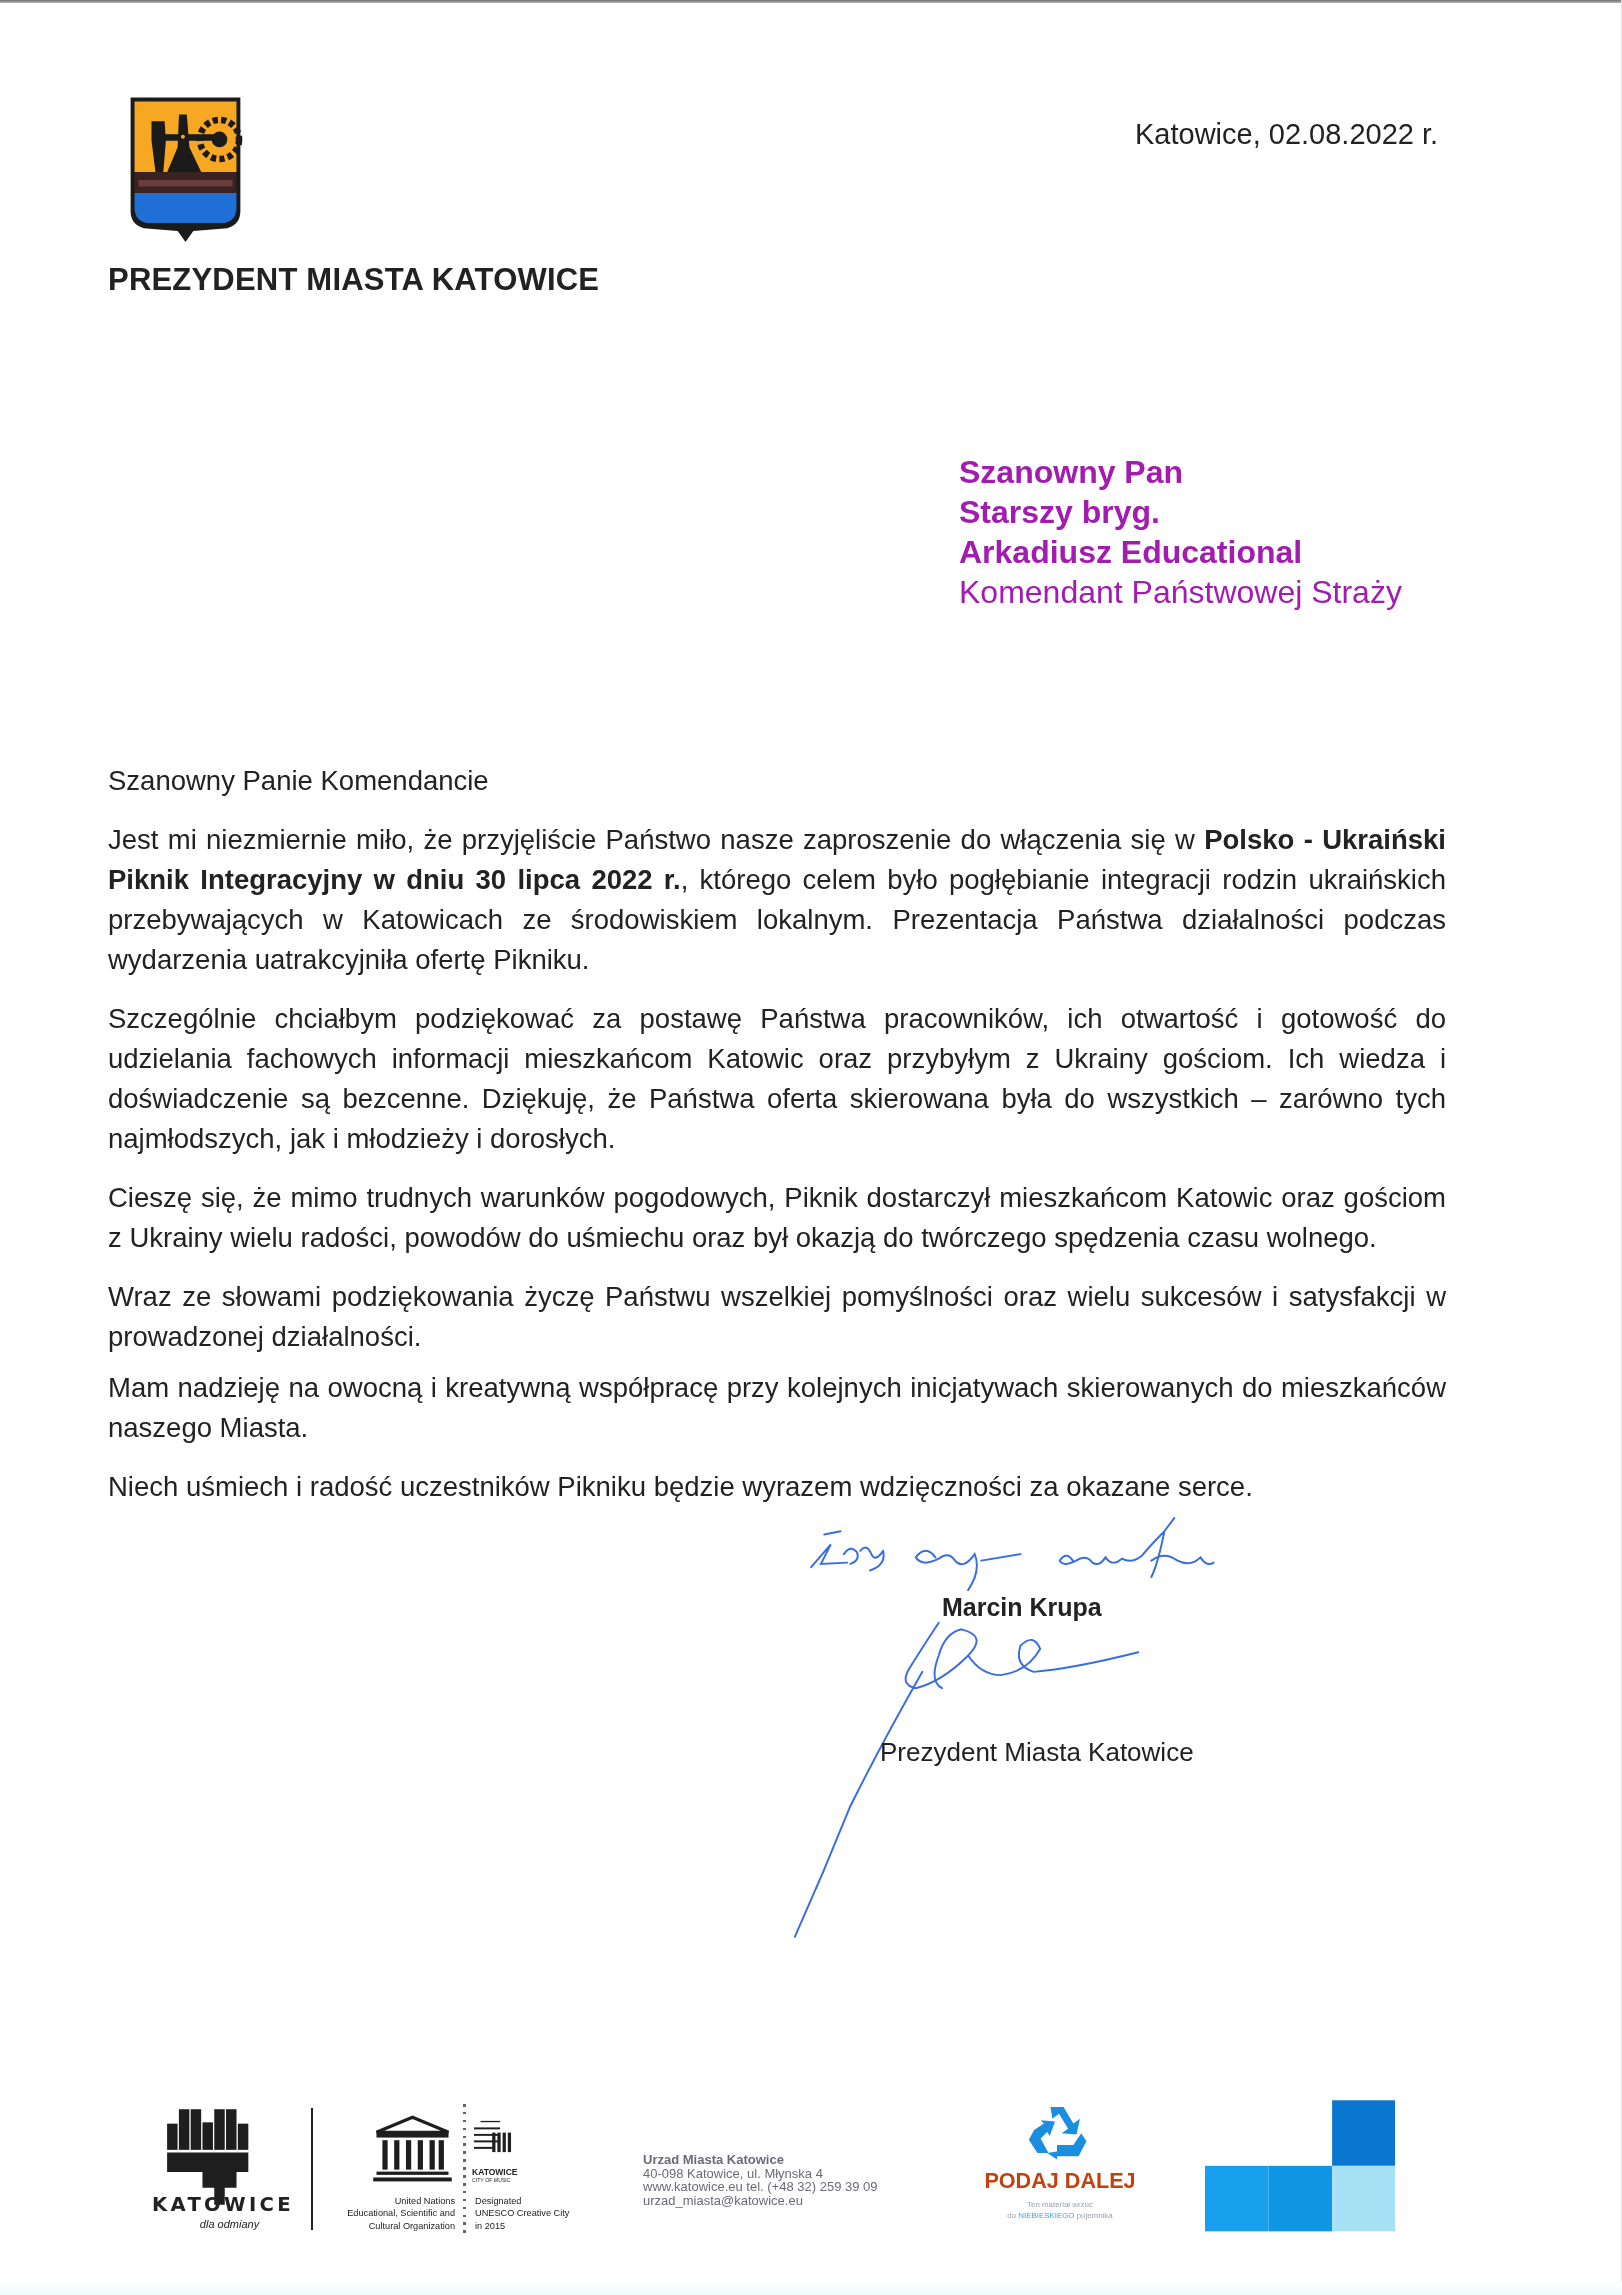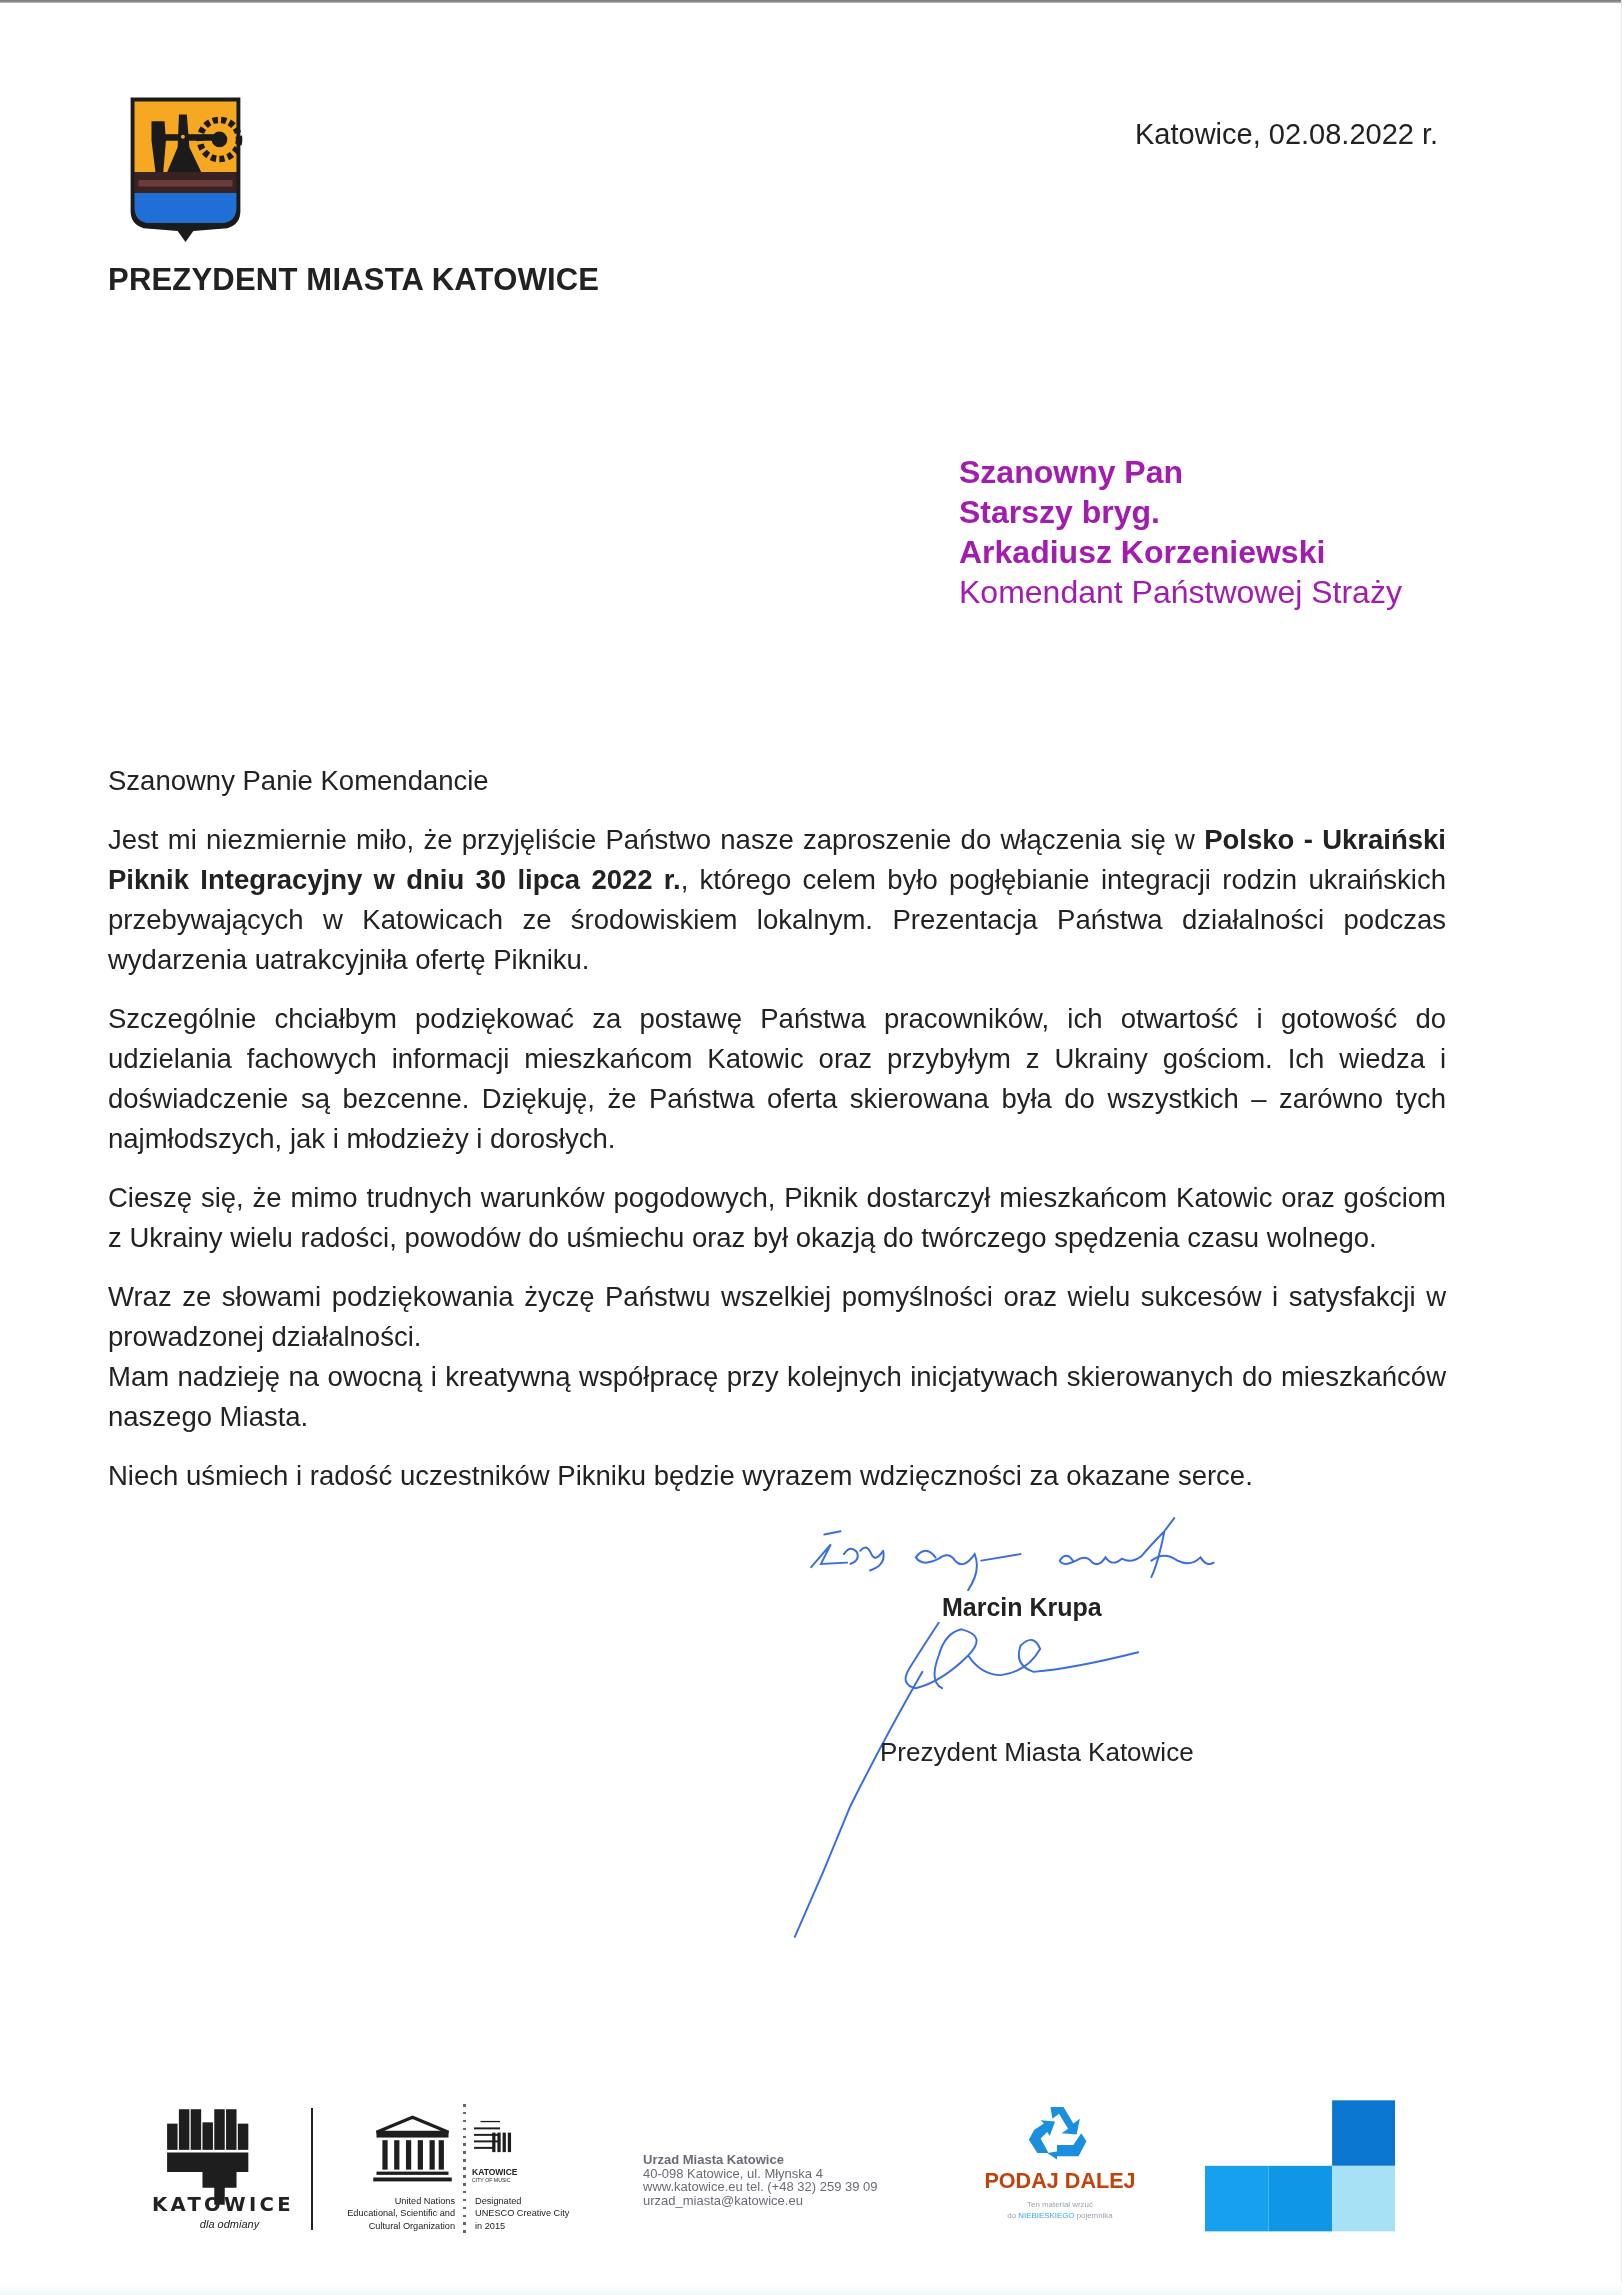--- a/index.html
+++ b/index.html
@@ -16,21 +16,21 @@
                   letter-spacing: 0.2px; color: #222; }
   .date { position: absolute; left: 1135px; top: 118px; font-size: 29px; color: #222; }
 
   .addressee { position: absolute; left: 959px; top: 452px; font-size: 32px; line-height: 40px; color: #a21caf; }
   .addressee .b { font-weight: bold; }
 
   .body { position: absolute; left: 108px; top: 753px; width: 1338px; font-size: 27.5px; line-height: 40px; color: #222; }
   .salutation { margin: 8px 0 19px 0; }
   .para { margin: 0 0 19px 0; text-align: justify; }
   .para .b { font-weight: bold; }
-  .para.tight { margin-bottom: 0; }
+  .para.tight { margin-bottom: 11px; }
 
   .signature { position: absolute; left: 785px; top: 1505px; width: 628px; height: 458px; }
   .sig-name { position: absolute; left: 942px; top: 1593px; font-size: 25px; font-weight: bold; color: #222; }
   .sig-role { position: absolute; left: 880px; top: 1737px; font-size: 26px; color: #222; }
 
   .footer-logo-kat { position: absolute; left: 167px; top: 2104px; width: 105px; height: 131px; }
   .kat-word { position: absolute; left: 152px; top: 2193px; width: 131px; text-align: center;
               font-size: 19.6px; font-weight: bold; letter-spacing: 3.3px; color: #222; font-family: "DejaVu Sans", sans-serif; }
   .kat-tag { position: absolute; left: 164px; top: 2218px; width: 131px; text-align: center;
              font-size: 11px; font-style: italic; color: #222; }
@@ -75,21 +75,21 @@
   <circle cx="140" cy="68" r="30" fill="none" stroke="#1b1b1b" stroke-width="10" stroke-dasharray="8 5"></circle>
   <circle cx="140" cy="68" r="12" fill="#1b1b1b"></circle>
   <circle cx="84" cy="64" r="3" fill="#f7a823"></circle>
 </svg>
 <div class="sender-title">PREZYDENT MIASTA KATOWICE</div>
 <div class="date">Katowice, 02.08.2022 r.</div>
 
 <div class="addressee">
   <div class="b">Szanowny Pan</div>
   <div class="b">Starszy bryg.</div>
-  <div class="b">Arkadiusz Korzeniewski</div>
+  <div class="b">Arkadiusz Educational</div>
   <div>Komendant Państwowej Straży</div>
 </div>
 
 <div class="body">
   <div class="salutation">Szanowny Panie Komendancie</div>
   <div class="para"><span>Jest mi niezmiernie miło, że przyjęliście Państwo nasze zaproszenie do włączenia się w </span><span class="b">Polsko - Ukraiński Piknik Integracyjny w dniu 30 lipca 2022 r.</span><span>, którego celem było pogłębianie integracji rodzin ukraińskich przebywających w Katowicach ze środowiskiem lokalnym. Prezentacja Państwa działalności podczas wydarzenia uatrakcyjniła ofertę Pikniku.</span></div>
   <div class="para">Szczególnie chciałbym podziękować za postawę Państwa pracowników, ich otwartość i gotowość do udzielania fachowych informacji mieszkańcom Katowic oraz przybyłym z Ukrainy gościom. Ich wiedza i doświadczenie są bezcenne. Dziękuję, że Państwa oferta skierowana była do wszystkich – zarówno tych najmłodszych, jak i młodzieży i dorosłych.</div>
   <div class="para">Cieszę się, że mimo trudnych warunków pogodowych, Piknik dostarczył mieszkańcom Katowic oraz gościom z Ukrainy wielu radości, powodów do uśmiechu oraz był okazją do twórczego spędzenia czasu wolnego.</div>
   <div class="para tight">Wraz ze słowami podziękowania życzę Państwu wszelkiej pomyślności oraz wielu sukcesów i satysfakcji w prowadzonej działalności.</div>
   <div class="para">Mam nadzieję na owocną i kreatywną współpracę przy kolejnych inicjatywach skierowanych do mieszkańców naszego Miasta.</div>

